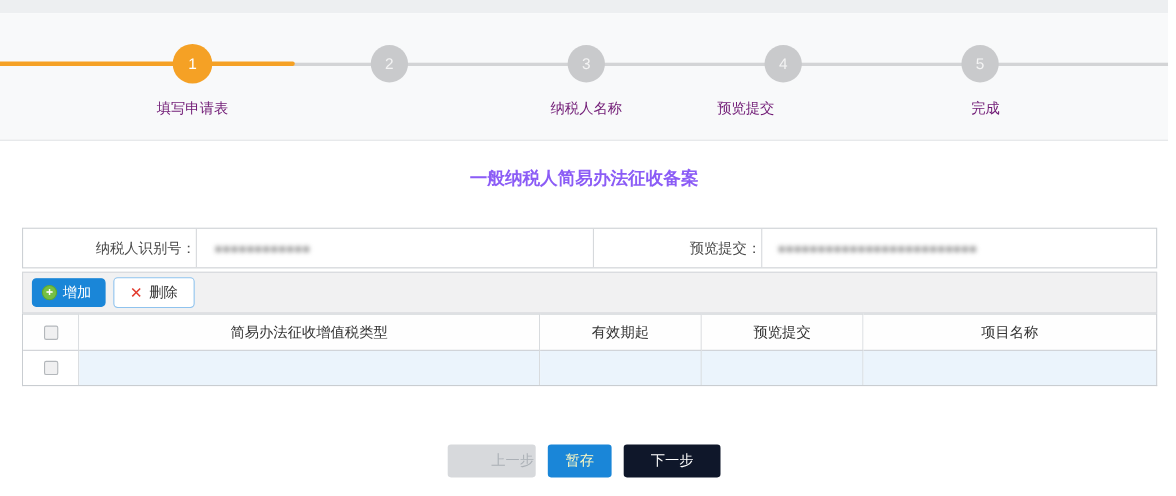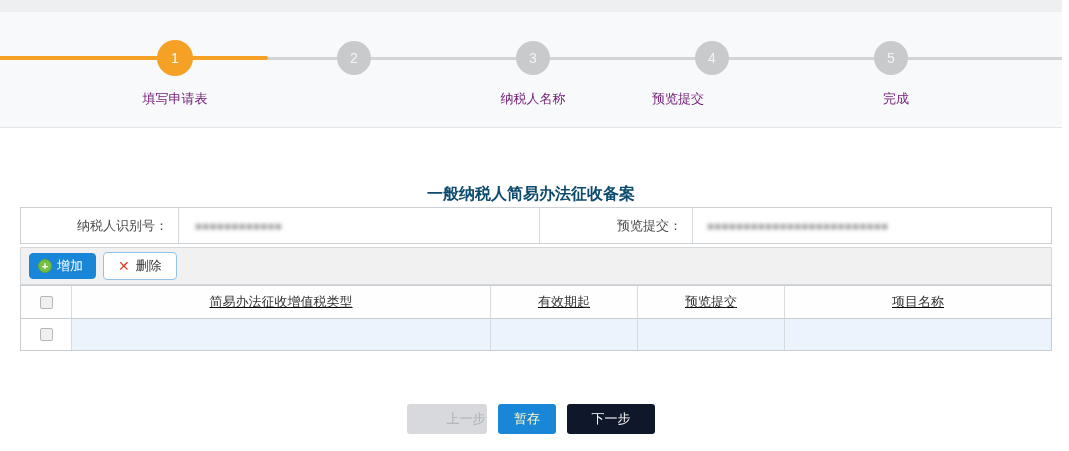--- a/index.html
+++ b/index.html
@@ -15,47 +15,47 @@
                   background:#f8f9fa; border-bottom:1px solid #e3e5e7; }
   .track-gray { position:absolute; left:0; top:45px; width:100%; height:3px; background:#d3d4d6; }
   .track-orange { position:absolute; left:0; top:44px; width:268px; height:4px; background:#f5a125; border-radius:0 2px 2px 0; }
   .step-circle { position:absolute; top:29px; width:34px; height:34px; border-radius:50%;
                  background:#c9cacc; color:#f4f4f4; font-size:14px; line-height:34px; text-align:center; }
   .step-circle.active { background:#f5a125; color:#fff; width:36px; height:36px; line-height:36px; top:28px; }
   .step-label { position:absolute; top:78px; width:180px; text-align:center; font-size:13px; color:#701a75; }
 
   
   .page-title { position:absolute; left:0; top:152px; width:1062px; text-align:center;
-                font-size:16px; font-weight:bold; color:#0c4a6e;margin-top:32px; }
+                font-size:16px; font-weight:bold; color:#8b5cf6; }
 
   
   .form-row { position:absolute; left:20px; top:207px; width:1032px; height:37px;
               display:flex; border:1px solid #cdd1d5; background:#fff; }
   .form-cell { height:100%; display:flex; align-items:center; font-size:13px; color:#4a4a4a; }
-  .form-label { justify-content:flex-end; padding-right:10px; }
+  .form-label { justify-content:flex-end; }
   .form-label.c1 { width:158px; border-right:1px solid #d6d9dc; }
   .form-value.c2 { width:361px; border-right:1px solid #d6d9dc; padding-left:16px; }
   .form-label.c3 { width:153px; border-right:1px solid #d6d9dc; }
   .form-value.c4 { flex:1; padding-left:14px; }
   .blurred { filter:blur(2.3px); color:#777; font-size:12px; letter-spacing:0; white-space:nowrap; overflow:hidden; }
 
   
   .toolbar { position:absolute; left:20px; top:247px; width:1032px; height:38px;
              background:#f1f1f2; border:1px solid #d5d8db; display:flex; align-items:center; padding-left:8px; }
   .btn-add { display:flex; align-items:center; gap:5px; height:26px; padding:0 12px 0 8px;
              background:#1a86d8; border:1px solid #1a86d8; border-radius:4px; color:#fff; font-size:13px; cursor:pointer; }
   .icon-plus-circle { width:14px; height:14px; border-radius:50%; background:#76c043; border:1px solid #5ea832;
                       color:#fff; font-size:11px; line-height:12px; text-align:center; font-weight:bold; }
   .btn-del { display:flex; align-items:center; gap:6px; height:28px; padding:0 14px; margin-left:7px;
              background:#fff; border:1px solid #8fc3ee; border-radius:4px; color:#333; font-size:13px; cursor:pointer; }
   .icon-x { color:#e23c2f; font-size:14px; font-weight:bold; line-height:14px; }
 
   
   .grid { position:absolute; left:20px; top:285px; width:1032px; border:1px solid #c9cdd1; border-top:none; }
-  .grid-row { display:flex;text-decoration:underline; }
+  .grid-row { display:flex; }
   .grid-cell { border-right:1px solid #d8dbde; display:flex; align-items:center; justify-content:center;
                font-size:13px; color:#333; }
   .grid-cell:last-child { border-right:none; }
   .grid-head .grid-cell { height:34px; background:#fefefe; border-top:1px solid #c9cdd1; border-bottom:1px solid #c9cdd1; }
   .grid-body .grid-cell { height:31px; background:#ebf4fc; }
   .grid-body .grid-cell.col-check { background:#fff; }
   .col-check { width:51px; }
   .col-type { width:419px; }
   .col-from { width:147px; }
   .col-to { width:147px; }

